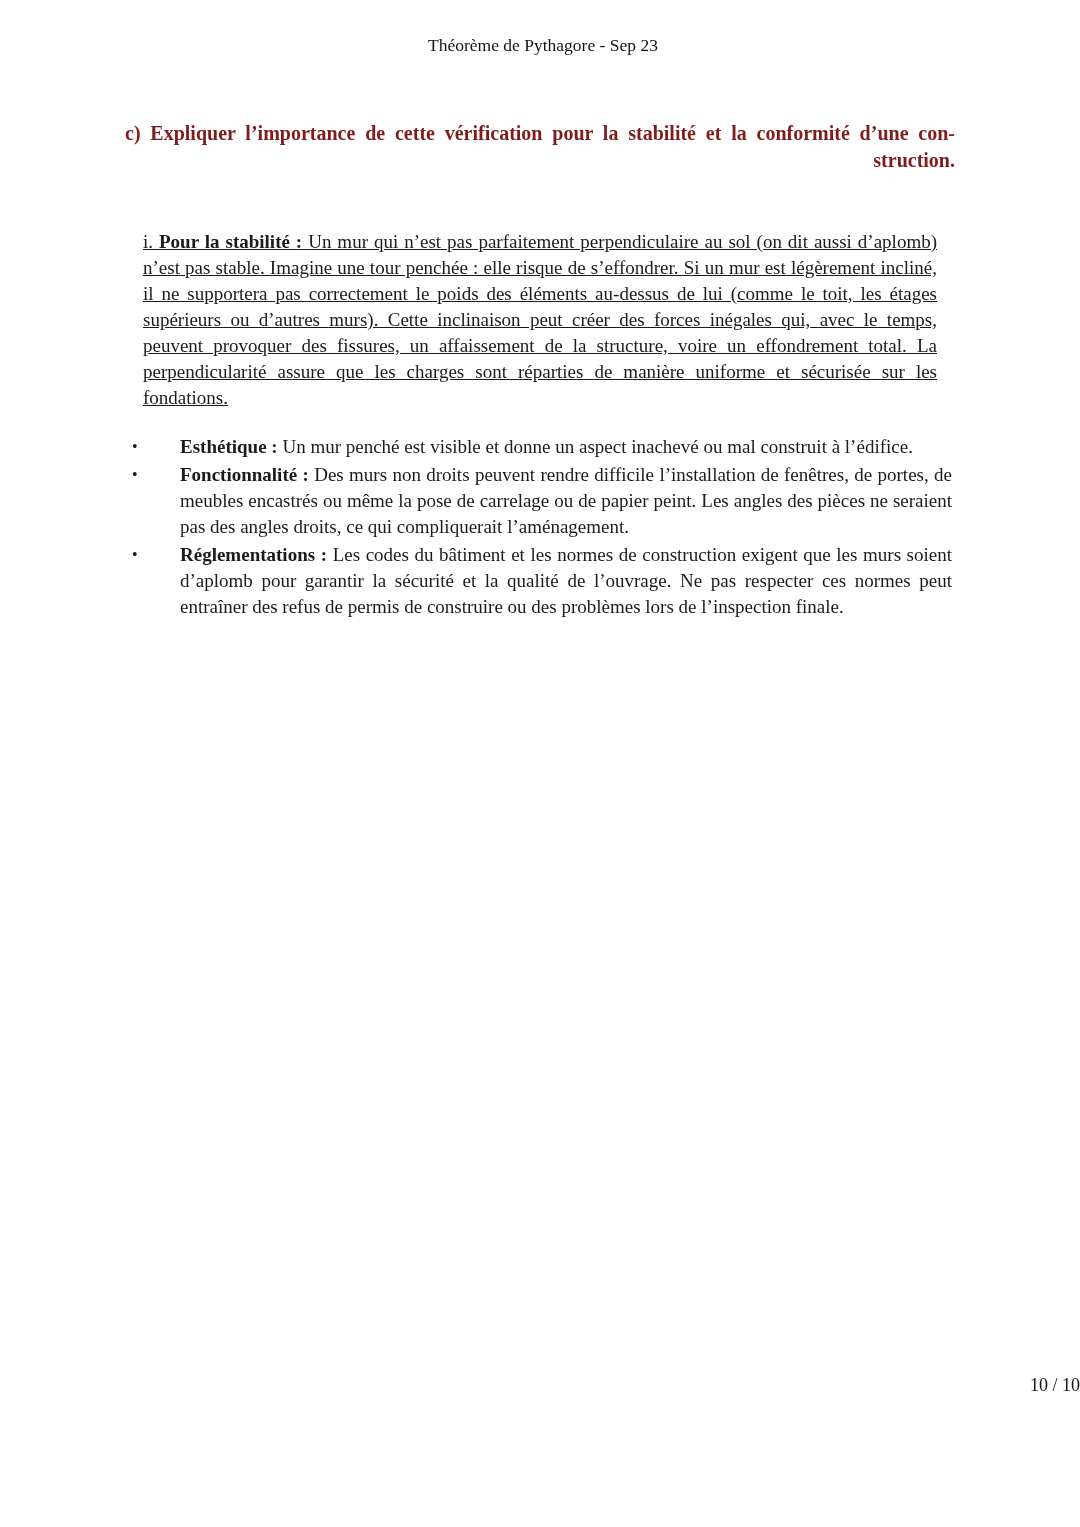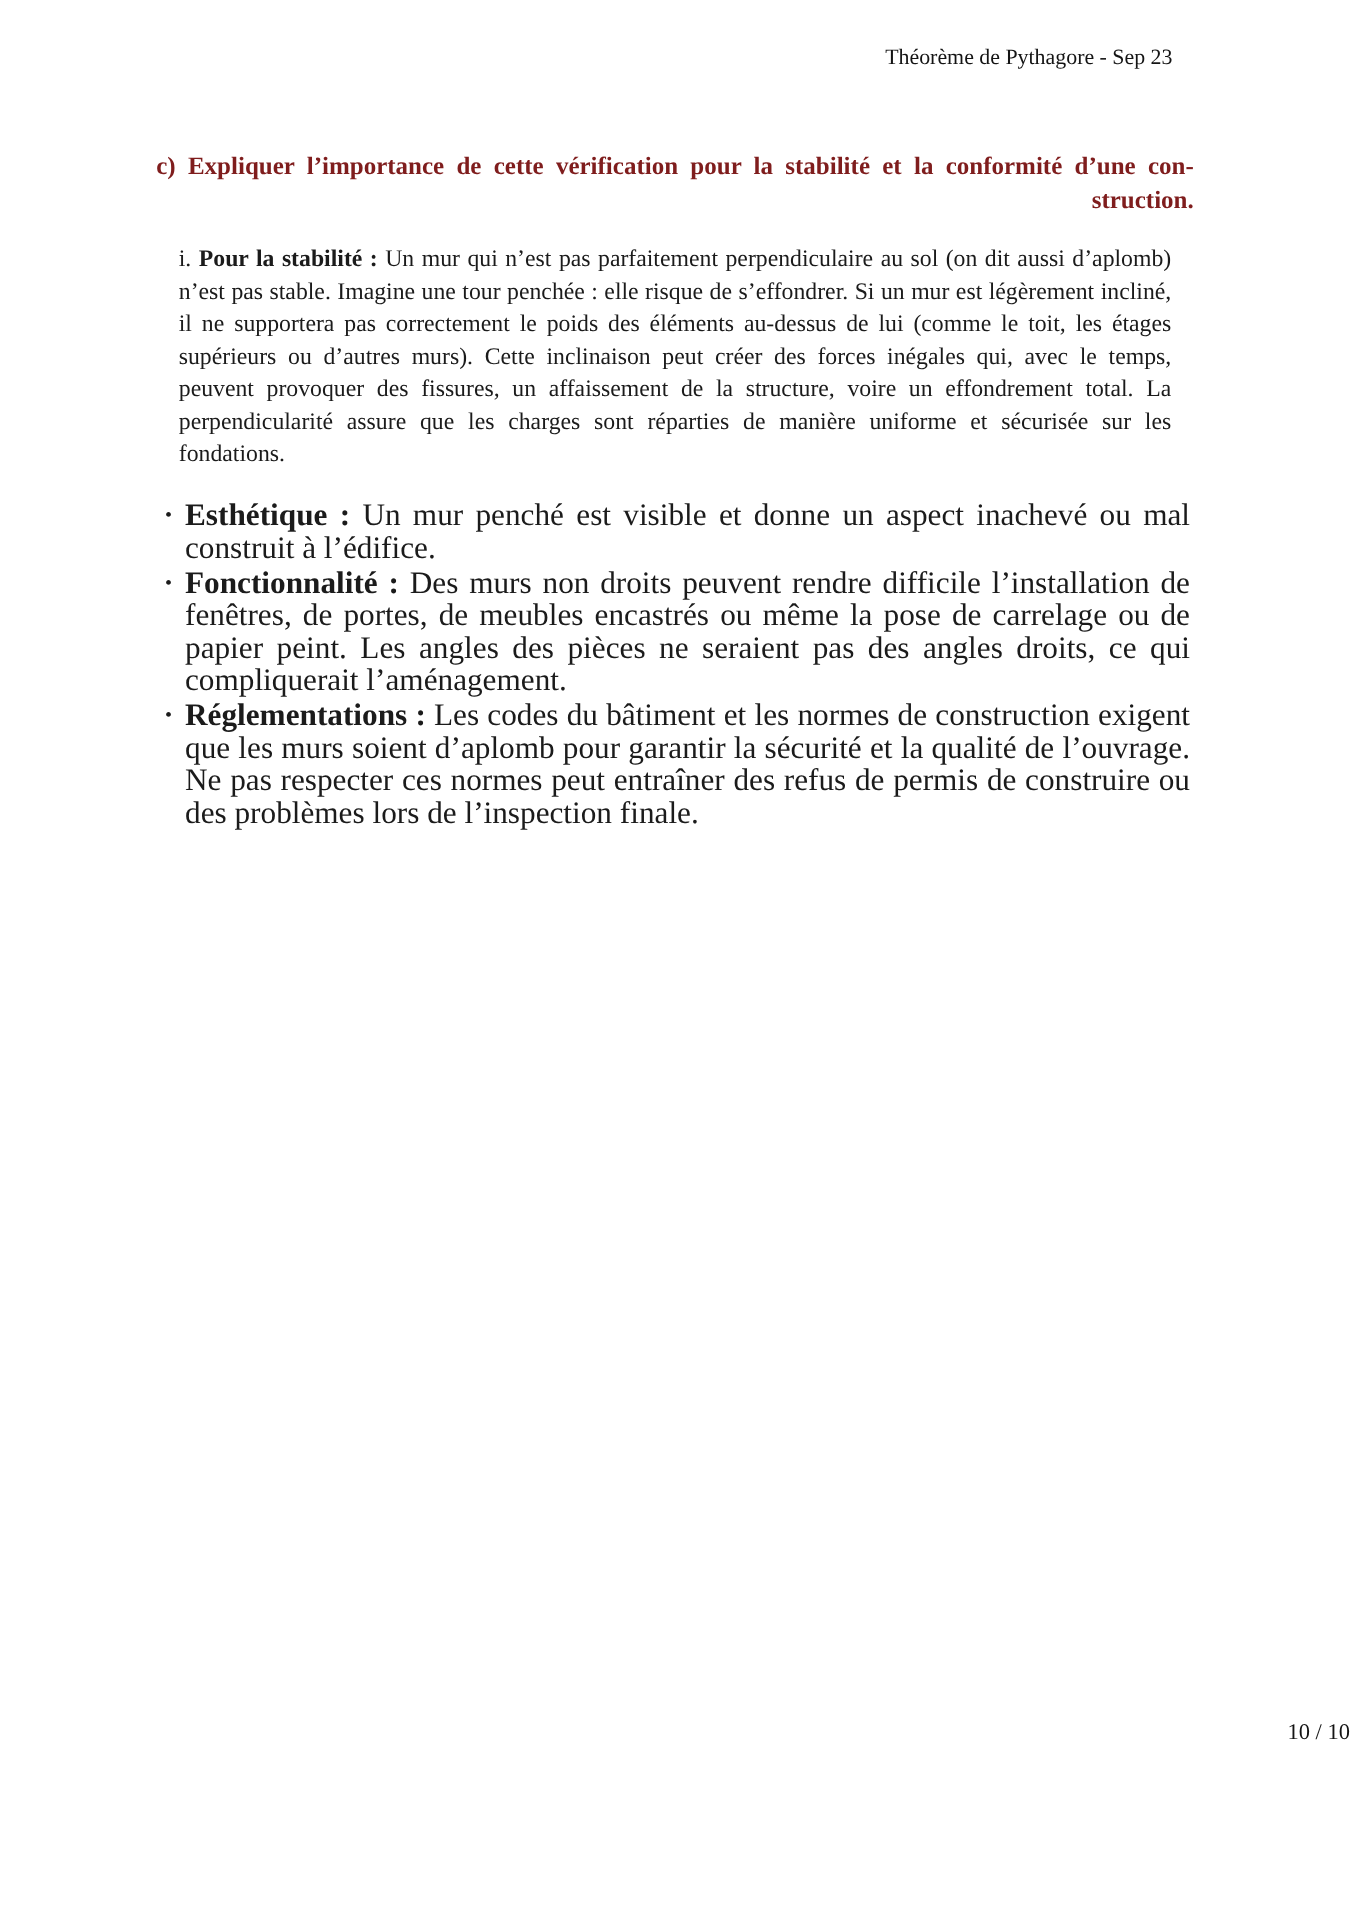--- a/index.html
+++ b/index.html
@@ -12,23 +12,23 @@
     width: 1080px;
     height: 1527px;
     background: #ffffff;
     font-family: "Liberation Serif", "DejaVu Serif", serif;
     color: #1b1b1b;
     overflow: hidden;
   }
   .page-header {
     position: absolute;
     top: 34px;
-    left: 108px;
+    left: 128px;
     width: 830px;
-    text-align: right;
+    text-align: center;
     font-size: 17.5px;
     line-height: 22px;
     color: #141414;
   }
   .content {
     position: absolute;
     top: 120px;
     left: 125px;
     width: 830px;
   }
@@ -47,23 +47,24 @@
     display: block;
     text-align: right;
   }
   .body-text {
     font-size: 19px;
     line-height: 26px;
     text-align: justify;
     color: #1b1b1b;
   }
   .para-indent {
-    margin-top: 21px;
+    margin-top: 55px;
     padding-left: 18px;
     padding-right: 18px;
+    text-decoration: underline;
   }
   .para-indent2 {
     margin-top: 24px;
     padding-left: 18px;
     padding-right: 18px;
   }
   .lead-bold {
     font-weight: bold;
   }
   .bullet-list {
@@ -77,24 +78,25 @@
   .bullet-marker {
     flex: 0 0 16px;
     margin-left: 7px;
     font-size: 16px;
     line-height: 26px;
     text-align: left;
     color: #1b1b1b;
   }
   .bullet-text {
     flex: 1;
-    font-size: 25px;
+    font-size: 19px;
     line-height: 26px;
     text-align: justify;
     padding-right: 3px;
+    margin-left: 32px;
   }
   .summary-para {
     margin-top: 9px;
   }
   .page-footer {
     position: absolute;
     top: 1355px;
     left: 0;
     width: 1080px;
     text-align: right;

